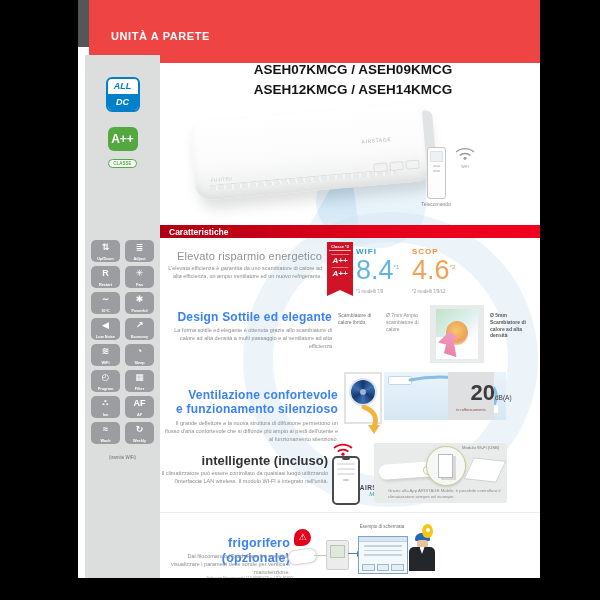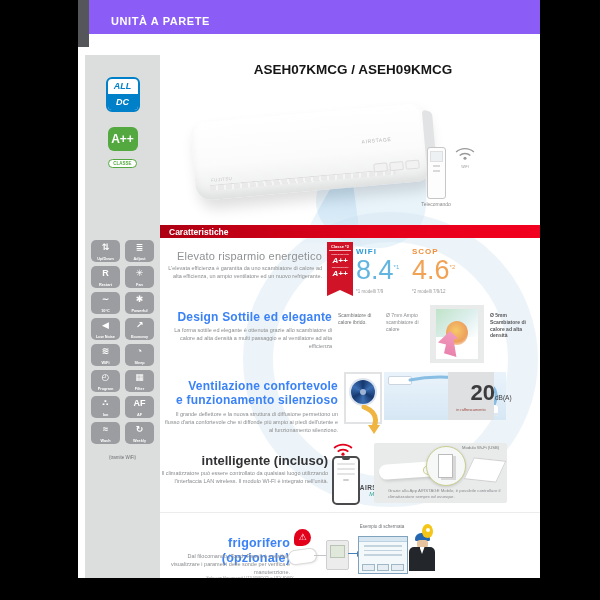--- a/index.html
+++ b/index.html
@@ -3,21 +3,21 @@
 <meta charset="utf-8">
 <style>
   html,body{margin:0;padding:0;}
   body{width:600px;height:600px;background:#000;position:relative;overflow:hidden;
        font-family:"Liberation Sans","DejaVu Sans",sans-serif;}
   .abs{position:absolute;}
   .page{position:absolute;left:78px;top:0;width:462px;height:578px;background:#fff;overflow:hidden;}
 
   
   .notch{left:0;top:0;width:11px;height:47px;background:#55565a;}
-  .banner{left:11px;top:0;width:451px;height:34px;background:#8b5cf6;display:flex;align-items:center;}
+  .banner{left:11px;top:0;width:451px;height:63px;background:#ef4444;display:flex;align-items:center;}
   .banner span{color:#fff;font-size:11px;font-weight:bold;letter-spacing:.6px;padding-left:22px;padding-top:8px;}
 
   
   .sidebar{left:7px;top:55px;width:75px;height:523px;background:#dcdddd;}
   .badges{position:absolute;top:22px;left:0;width:75px;display:flex;flex-direction:column;align-items:center;gap:15px;}
   .alldc{width:30px;height:31px;border:2px solid #0080c8;border-radius:6px;background:#fff;overflow:hidden;font-style:italic;font-weight:bold;text-align:center;}
   .alldc .t{display:block;font-size:9px;color:#0080c8;line-height:15px;border-radius:7px;}
   .alldc .b{display:block;font-size:9px;color:#fff;background:#0080c8;line-height:16px;}
   .aplus{width:32px;text-align:center;}
   .aplus .a{display:block;width:30px;height:24px;margin:0 auto;background:#53a93f;border-radius:6px;color:#fff;font-weight:bold;font-size:12px;line-height:24px;}
@@ -81,21 +81,21 @@
   .lbl-7{left:226px;top:9px;width:42px;color:#8a8c8e;}
   .lbl-5{left:330px;top:9px;width:46px;color:#55575a;font-weight:bold;}
   .hx-panel{position:absolute;left:270px;top:2px;width:54px;height:58px;background:#e9eaea;}
   .hx{position:absolute;left:6px;top:4px;width:42px;height:50px;background:#fff;overflow:hidden;}
   .hx .g{position:absolute;left:0;top:0;width:100%;height:55%;background:linear-gradient(135deg,#bfe3c8,#dff0ef 60%,#fff);}
   .hx .o{position:absolute;left:10px;top:12px;width:22px;height:24px;background:radial-gradient(circle at 45% 40%,#f6c96a,#eda05c 60%,rgba(237,160,92,0));border-radius:50%;}
   .hx .p{position:absolute;left:2px;bottom:2px;width:20px;height:26px;background:linear-gradient(200deg,#f2a0c0,#e87ba8);clip-path:polygon(60% 0,100% 28%,78% 34%,92% 100%,30% 86%,40% 52%,0 44%);}
 
   
   .s3{top:369px;height:68px;}
-  .s3 .txt{position:absolute;left:0;top:10px;width:178px;text-align:right;}
+  .s3 .txt{position:absolute;left:0;top:19px;width:178px;text-align:right;}
   .s3 .txt h2{margin:0 0 3px;font-size:12px;line-height:1.2;}
   .fanp{position:absolute;left:184px;top:3px;width:34px;height:48px;background:#fff;border:2px solid #e2e3e4;}
   .fan{position:absolute;left:5px;top:6px;width:24px;height:24px;border-radius:50%;background:conic-gradient(#16386f,#3c6fb3,#16386f,#3c6fb3,#16386f,#3c6fb3,#16386f);box-shadow:0 0 0 2px #dfe5ee;}
   .fan i{position:absolute;left:9px;top:9px;width:6px;height:6px;border-radius:50%;background:#9db4d6;}
   .oarrow{position:absolute;left:198px;top:36px;width:28px;height:30px;}
   .flowp{position:absolute;left:224px;top:3px;width:122px;height:48px;background:linear-gradient(180deg,#eaf3fb,#d6e7f4);}
   .flowp .cu{position:absolute;left:4px;top:4px;width:22px;height:7px;background:#fff;border:1px solid #c9d6e2;border-radius:2px;}
   .flowp .sofa{position:absolute;right:8px;bottom:4px;width:20px;height:11px;background:#fff;border-radius:3px 3px 1px 1px;box-shadow:inset 0 -3px 0 #dfe8f0;}
   .dbp{position:absolute;left:288px;top:3px;width:46px;height:48px;background:#dfe0e1;display:flex;flex-direction:column;align-items:center;justify-content:center;}
   .dbp .big{color:#3c3c3e;} .dbp .big b{font-size:22px;margin-left:40px;} .dbp .big span{font-size:6.5px;}
@@ -237,20 +237,21 @@
         <div class="tile">
           <span class="tile-glyph">↻</span>
           <span class="tile-label">Weekly</span>
         </div>
       </div>
     <div class="grid-foot">(tramite WiFi)</div>
   </div>
 
   <div class="abs models">
     <div>ASEH07KMCG / ASEH09KMCG</div>
+    <div>ASEH12KMCG / ASEH14KMCG</div>
   </div>
   <div class="abs beam"></div>
   <div class="abs unit">
     <i class="face"></i>
     <i class="vent"></i>
     <span class="brand">AIRSTAGE</span>
     <span class="logo">FUJITSU</span>
     <span class="btns">
         <i></i>
         <i></i>

